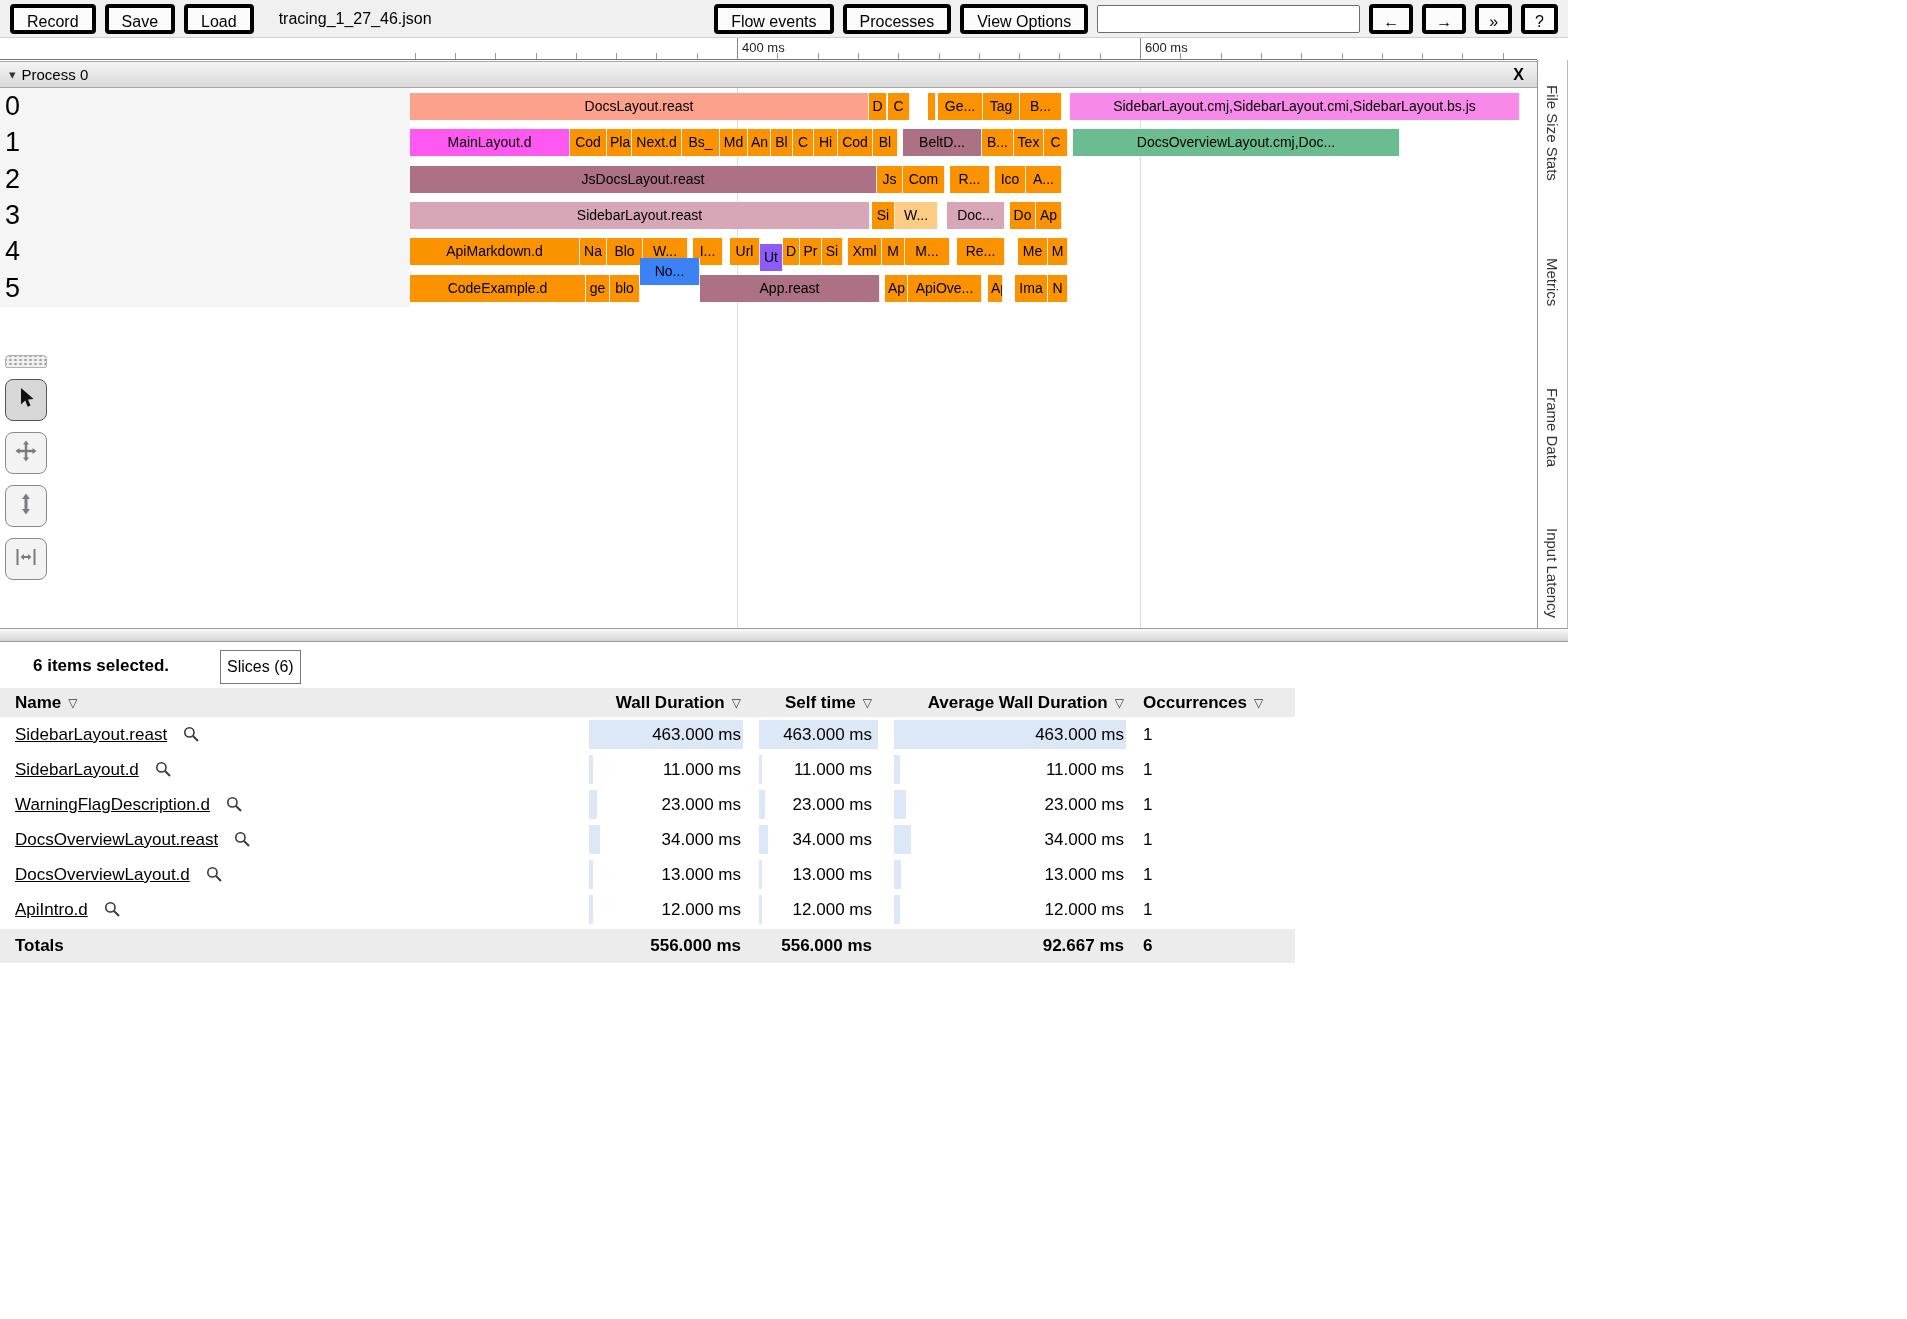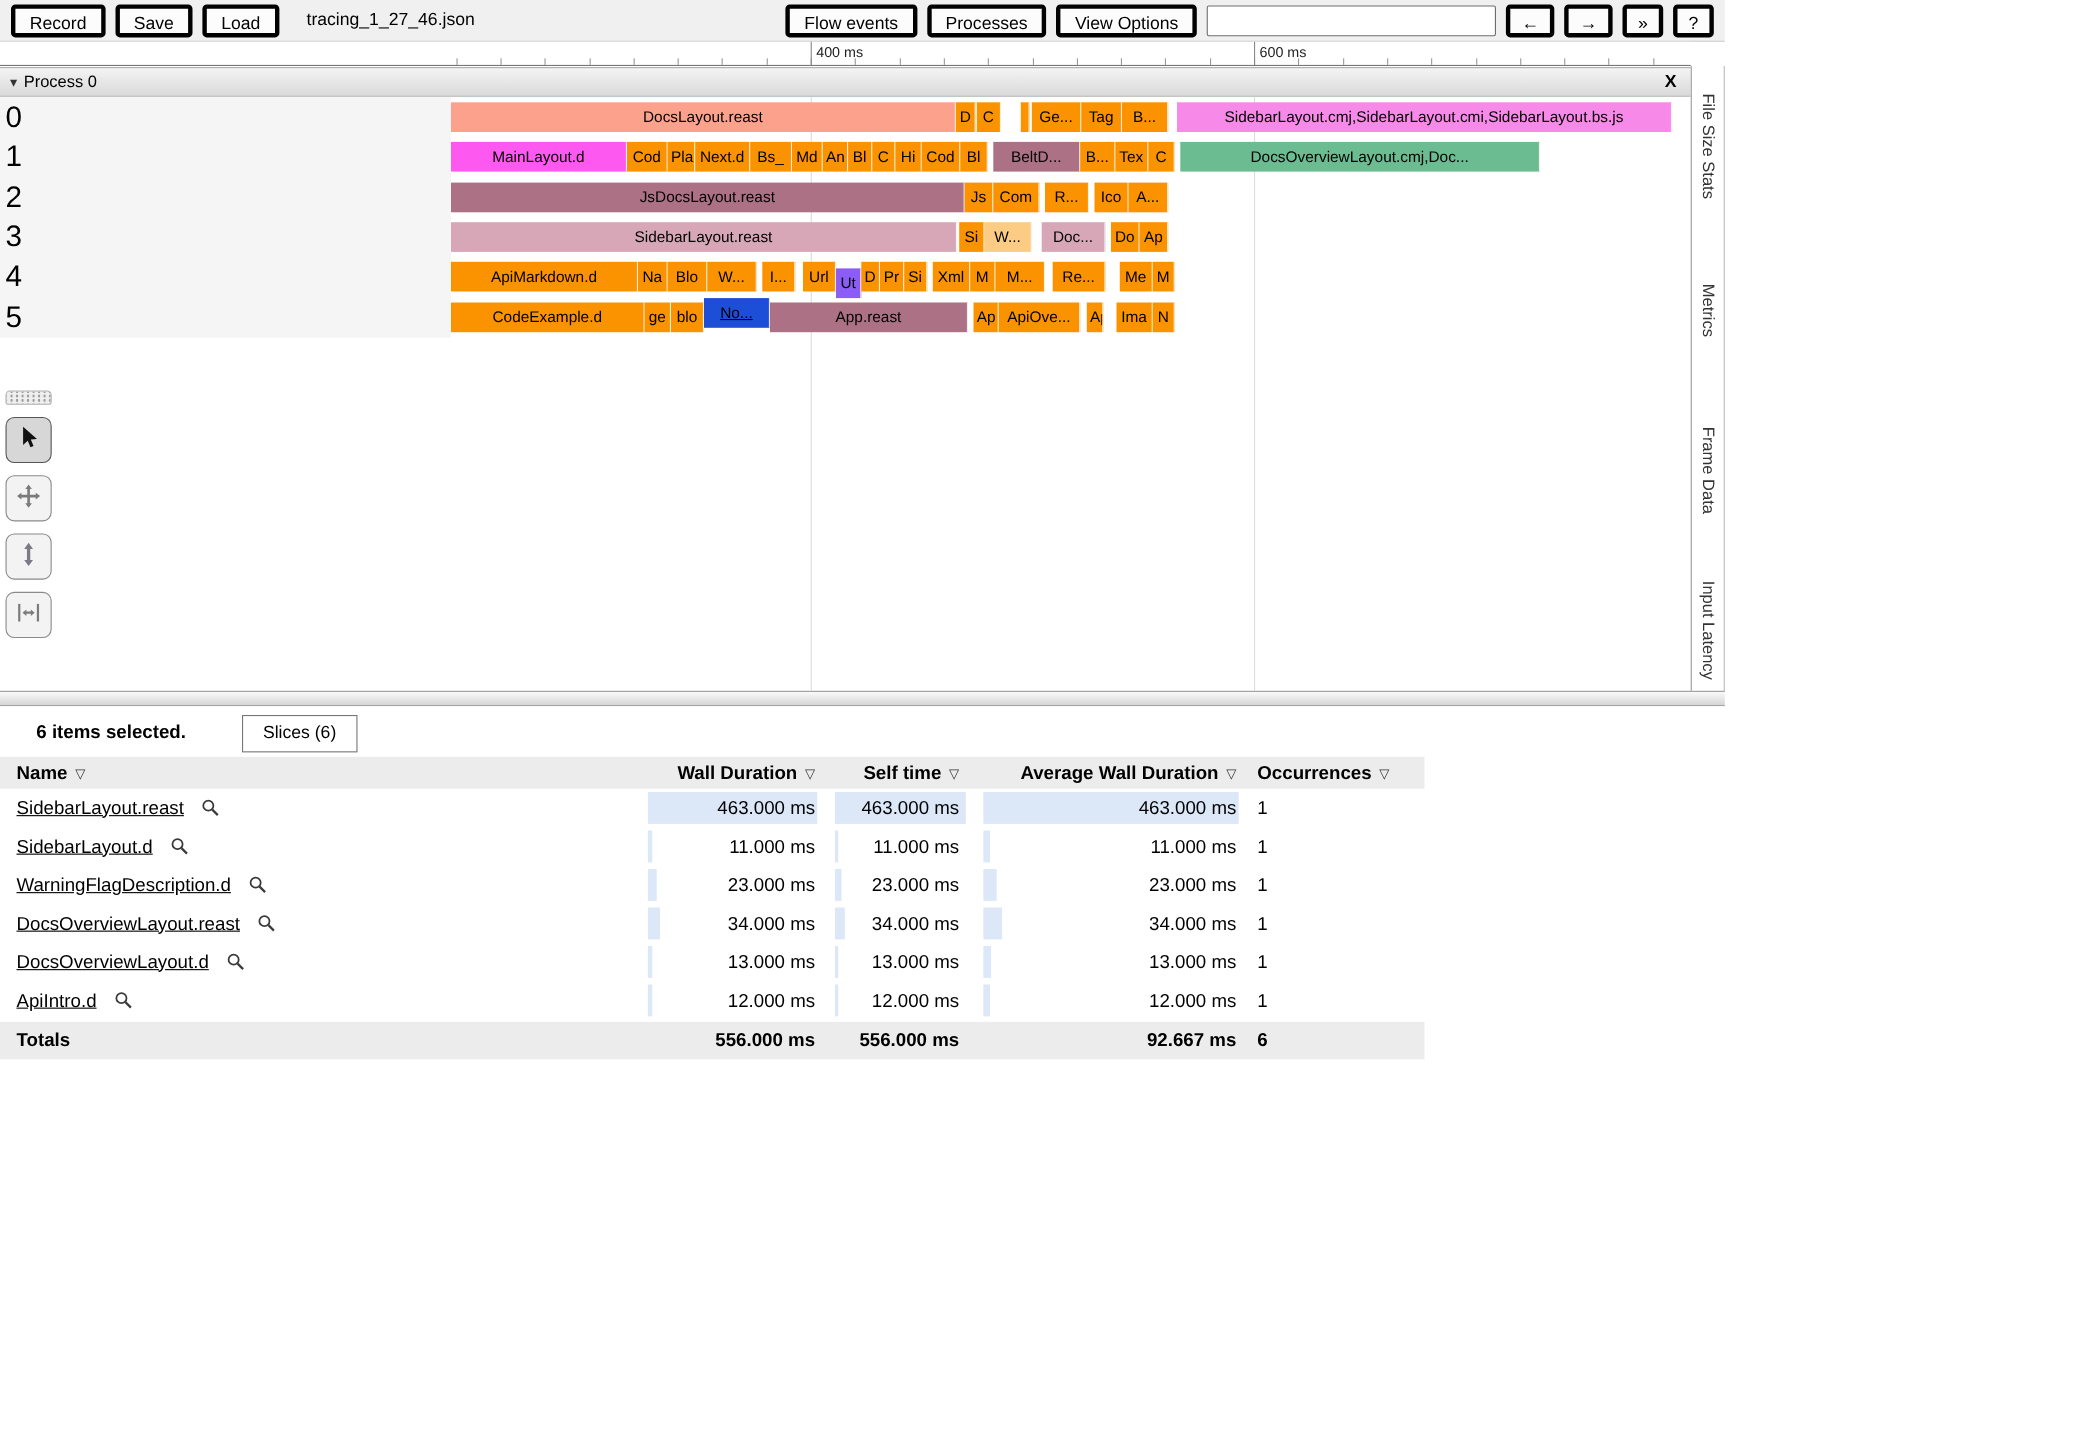--- a/index.html
+++ b/index.html
@@ -42,21 +42,21 @@
   .side-strip { position:absolute; left:1537px; top:60px; width:31px; height:568px; border-left:1px solid #999; border-right:1px solid #bbb; background:#fff; overflow:hidden; }
   .side-tab { position:absolute; left:6px; writing-mode:vertical-rl; font-size:15px; color:#333; white-space:nowrap; cursor:pointer; }
 
   
   .splitter { position:absolute; left:0; top:628px; width:1568px; height:14px; background:linear-gradient(#fafafa,#d5d5d5); border-top:1px solid #999; border-bottom:1px solid #999; cursor:row-resize; }
 
   
   .analysis { position:absolute; left:0; top:642px; width:1568px; height:529px; background:#fff; }
   .analysis-header { position:relative; height:46px; }
   .selected-text { position:absolute; left:33px; top:14px; font-size:17px; font-weight:bold; }
-  .slices-tab { position:absolute; left:220px; top:8px; height:34px; padding:0 18px; border:1px solid #777; background:#fff; font-size:16px; line-height:32px; cursor:pointer; }
+  .slices-tab { position:absolute; left:220px; top:8px; height:34px; padding:0 6px; border:1px solid #777; background:#fff; font-size:16px; line-height:32px; cursor:pointer; }
 
   .tbl { width:1295px; }
   .tr { display:grid; grid-template-columns:575px 170px 135px 248px 167px; align-items:center; }
   .tr.head { height:29px; background:#ececec; font-weight:bold; }
   .tr.body-row { height:35px; }
   .tr.totals { height:34px; background:#ececec; font-weight:bold; margin-top:2px; }
   .td, .th { font-size:17px; display:flex; align-items:center; height:100%; position:relative; }
   .a-left { justify-content:flex-start; padding-left:15px; }
   .a-right { justify-content:flex-end; padding-right:4px; }
   .pad-r8 { padding-right:8px; }
@@ -194,21 +194,21 @@
         <div class="slice" style="left: 822px; top: 150.2px; width: 21px; background: rgb(251, 147, 0);">Si</div>
         <div class="slice" style="left: 848px; top: 150.2px; width: 34px; background: rgb(251, 147, 0);">Xml</div>
         <div class="slice" style="left: 882px; top: 150.2px; width: 23px; background: rgb(251, 147, 0);">M</div>
         <div class="slice" style="left: 905px; top: 150.2px; width: 45px; background: rgb(251, 147, 0);">M...</div>
         <div class="slice" style="left: 957px; top: 150.2px; width: 48px; background: rgb(251, 147, 0);">Re...</div>
         <div class="slice" style="left: 1018px; top: 150.2px; width: 30px; background: rgb(251, 147, 0);">Me</div>
         <div class="slice" style="left: 1048px; top: 150.2px; width: 20px; background: rgb(251, 147, 0);">M</div>
         <div class="slice" style="left: 410px; top: 186.5px; width: 176px; background: rgb(251, 147, 0);">CodeExample.d</div>
         <div class="slice" style="left: 586px; top: 186.5px; width: 24px; background: rgb(251, 147, 0);">ge</div>
         <div class="slice" style="left: 610px; top: 186.5px; width: 30px; background: rgb(251, 147, 0);">blo</div>
-        <div class="slice" style="left: 640px; top: 183px; width: 60px; background: #1d4ed8; text-decoration: underline;">No...</div>
+        <div class="slice" style="left: 640px; top: 170px; width: 60px; background: #3b82f6;">No...</div>
         <div class="slice" style="left: 700px; top: 186.5px; width: 180px; background: rgb(172, 113, 132);">App.reast</div>
         <div class="slice" style="left: 885px; top: 186.5px; width: 23px; background: rgb(251, 147, 0);">Ap</div>
         <div class="slice" style="left: 908px; top: 186.5px; width: 74px; background: rgb(251, 147, 0);">ApiOve...</div>
         <div class="slice" style="left: 988px; top: 186.5px; width: 15px; background: rgb(251, 147, 0); text-align: right;">Api</div>
         <div class="slice" style="left: 1015px; top: 186.5px; width: 33px; background: rgb(251, 147, 0);">Ima</div>
         <div class="slice" style="left: 1048px; top: 186.5px; width: 20px; background: rgb(251, 147, 0);">N</div>
       </div>
   </div>
 
   <div class="tool-palette">

